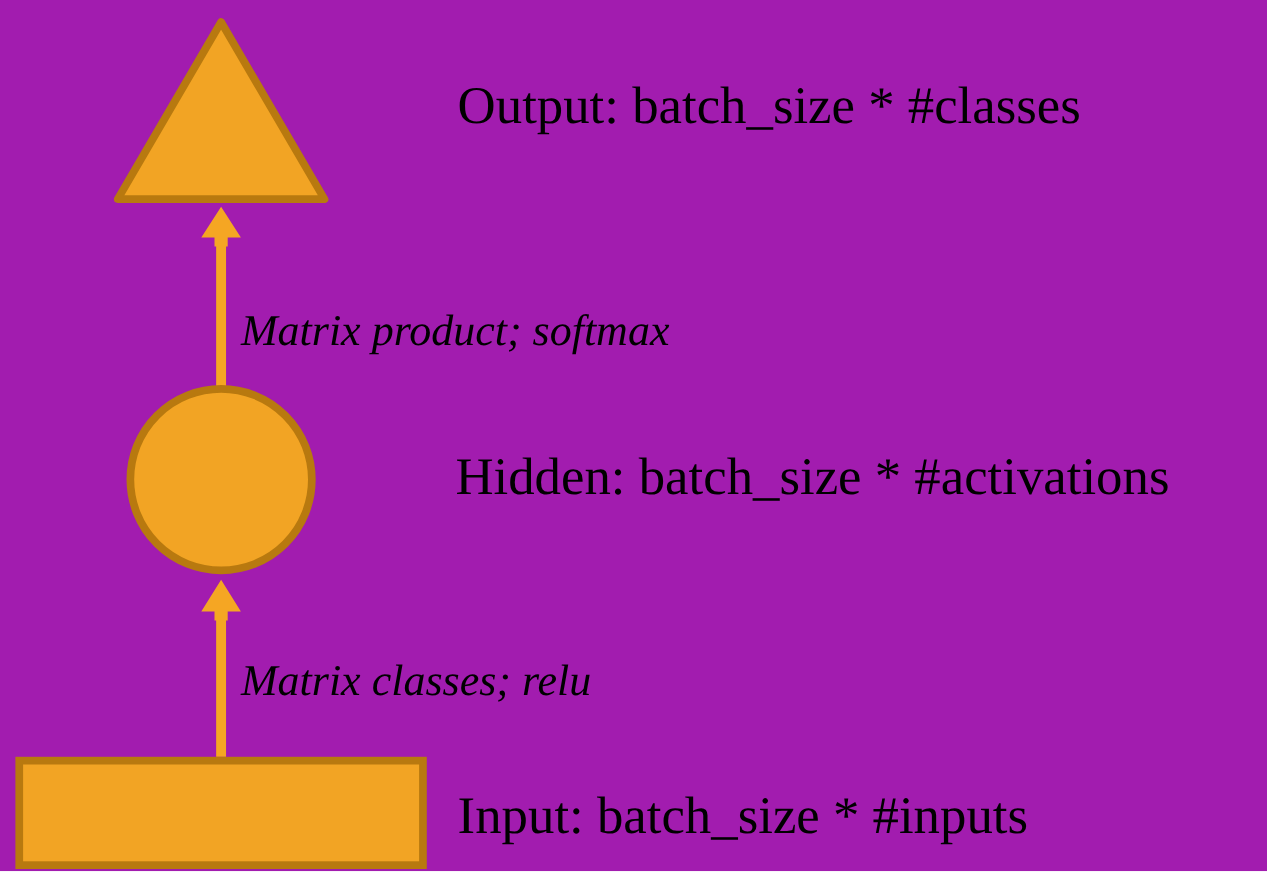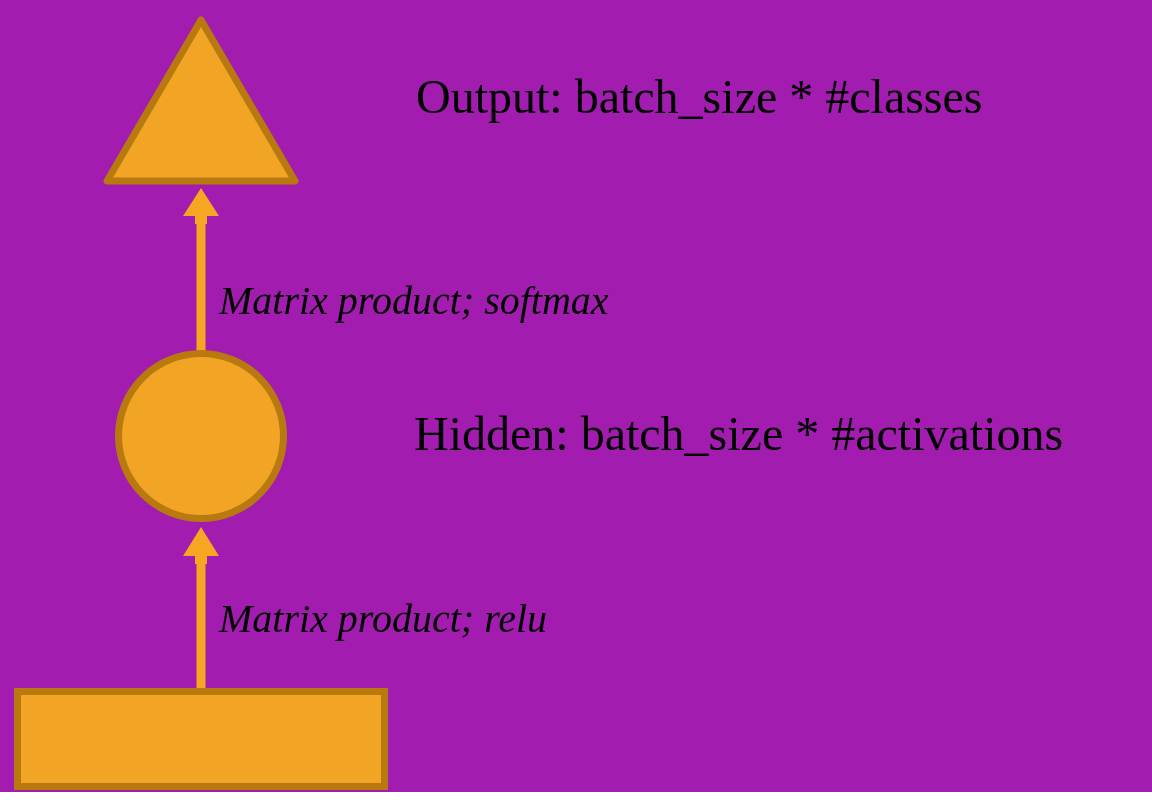--- a/index.html
+++ b/index.html
@@ -90,18 +90,19 @@
     </g>
 
     <rect x="17.5" y="691.5" width="367" height="95" fill="#F2A424" stroke="#B8790F" stroke-width="7"></rect>
 
   </svg>
 
   <div class="node-label" id="label-output">Output: batch_size * #classes</div>
 
   <div class="node-label" id="label-hidden">Hidden: batch_size * #activations</div>
 
+  <div class="node-label" id="label-input">Input: batch_size * #inputs</div>
 
   <div class="edge-label" id="label-edge-softmax">Matrix product; softmax</div>
 
-  <div class="edge-label" id="label-edge-relu">Matrix product; relu</div>
+  <div class="edge-label" id="label-edge-relu">Matrix classes; relu</div>
 
 </div>
 
 </body></html>

